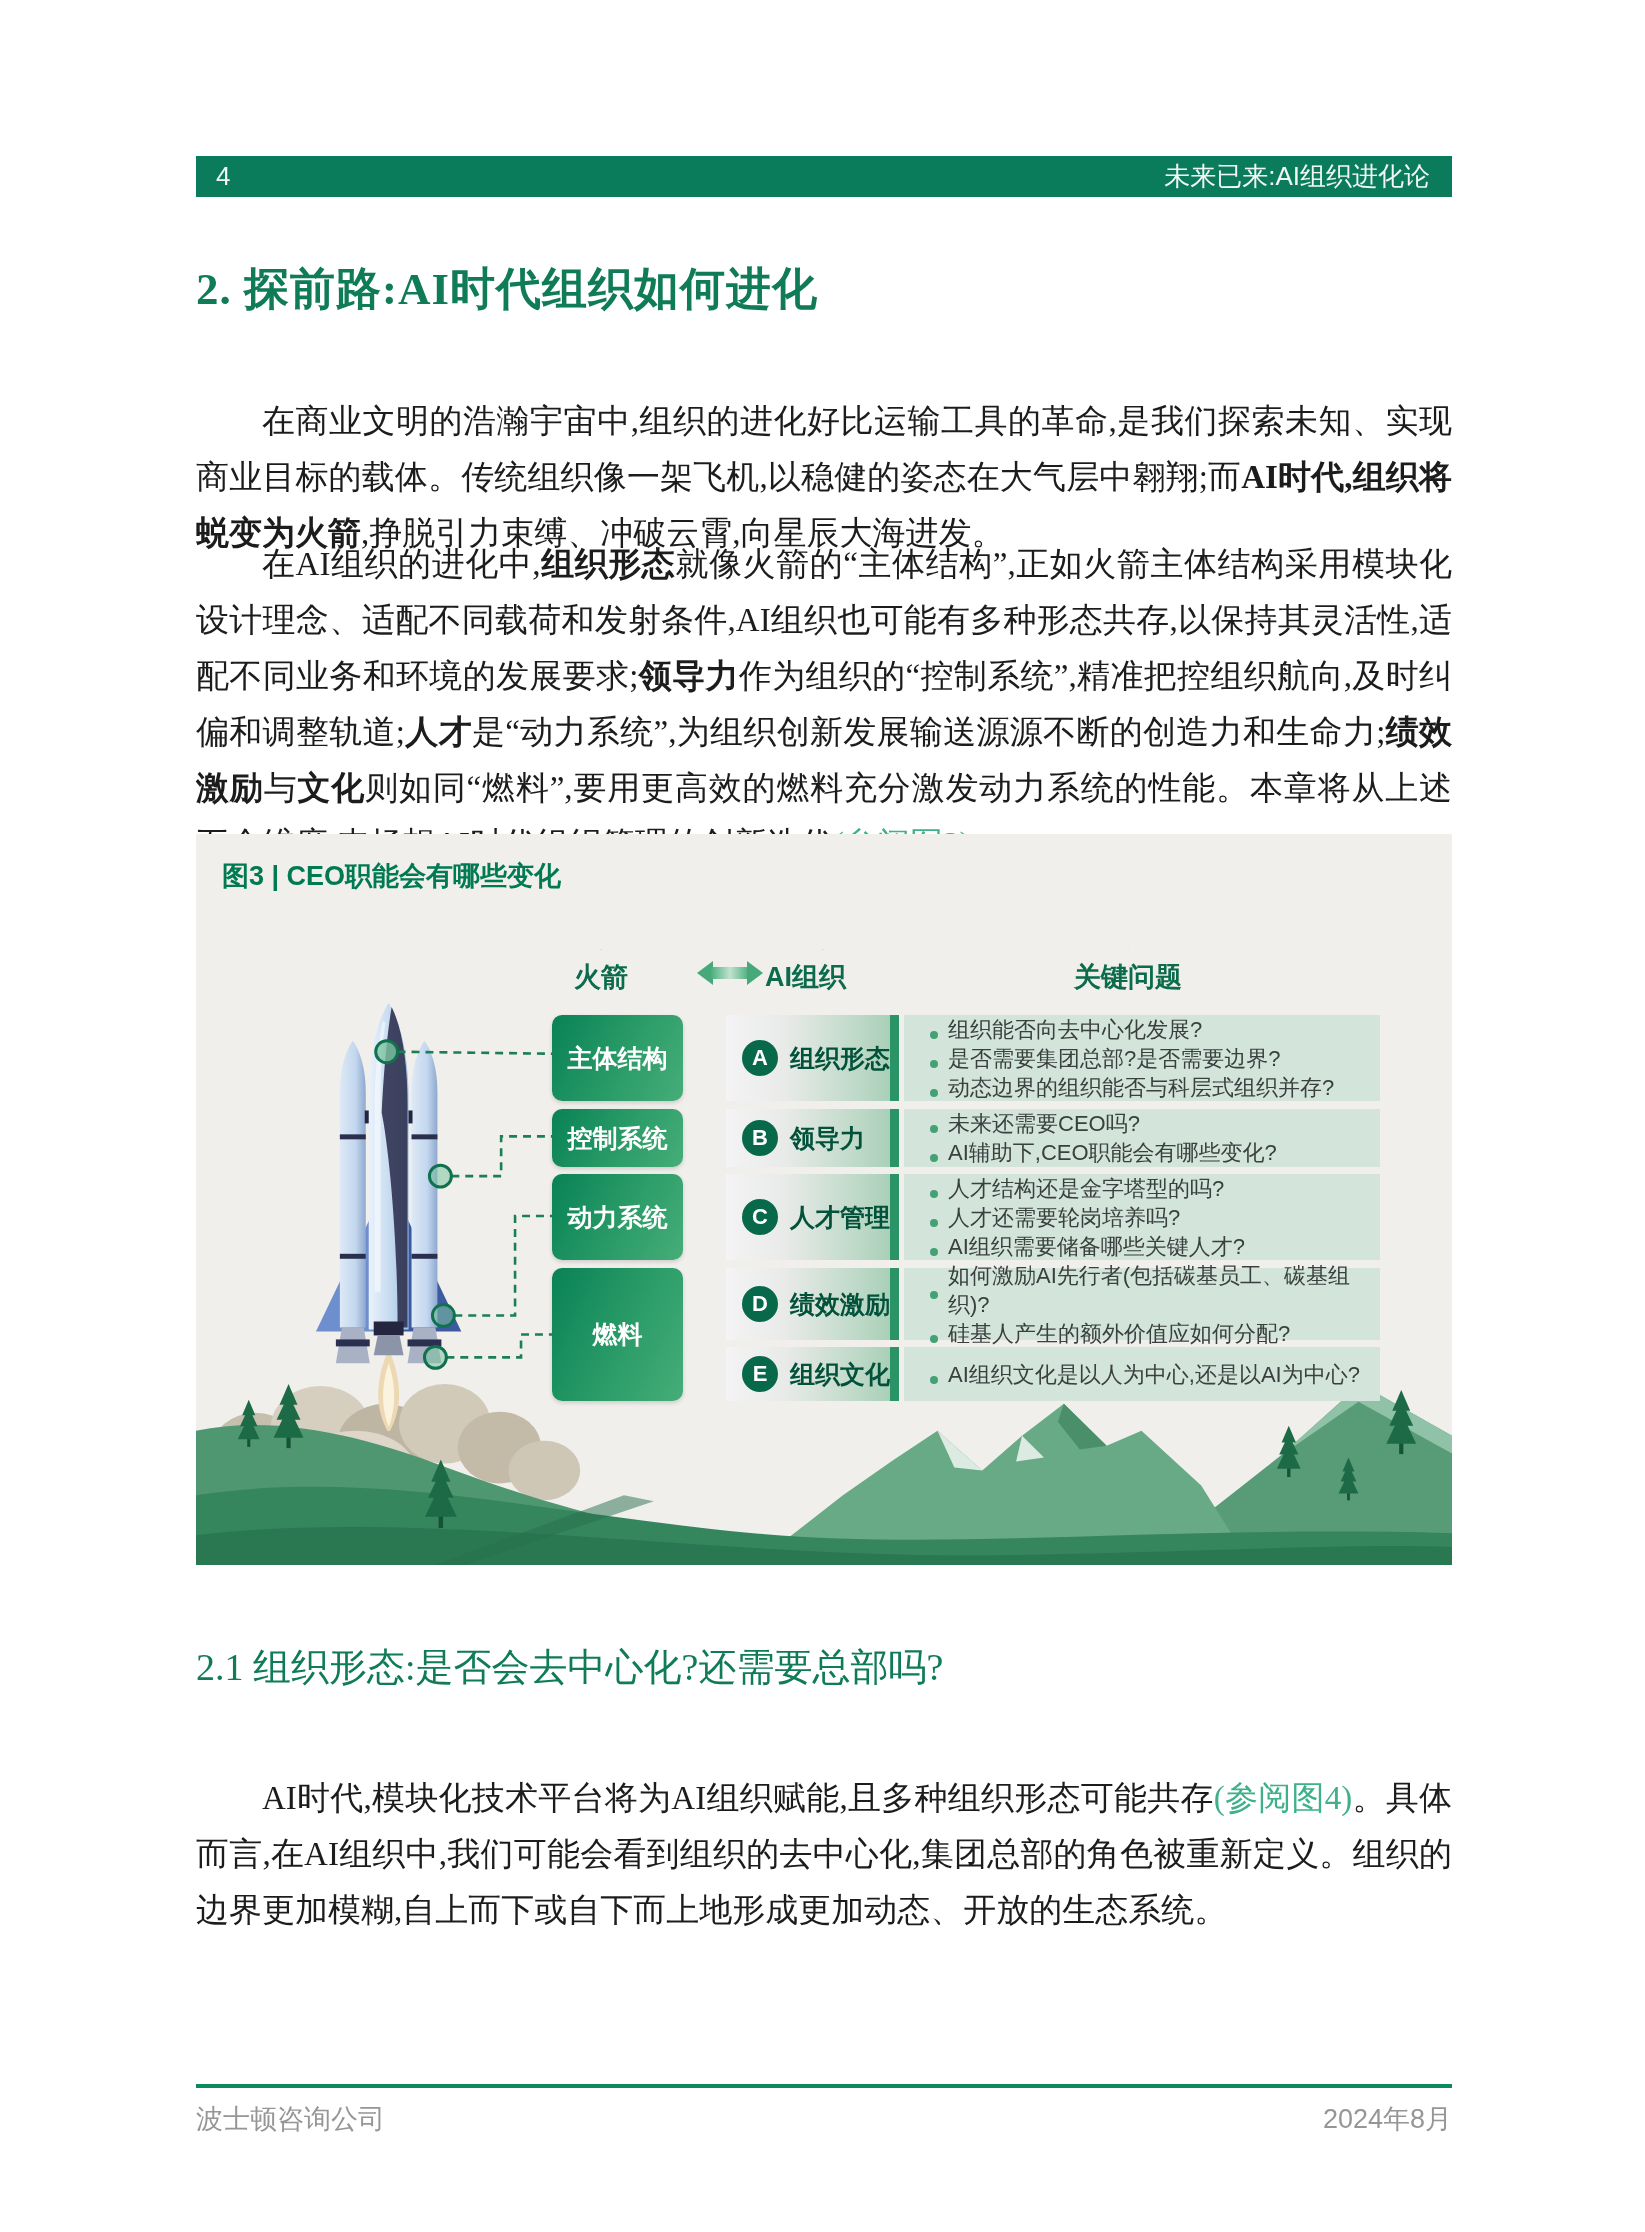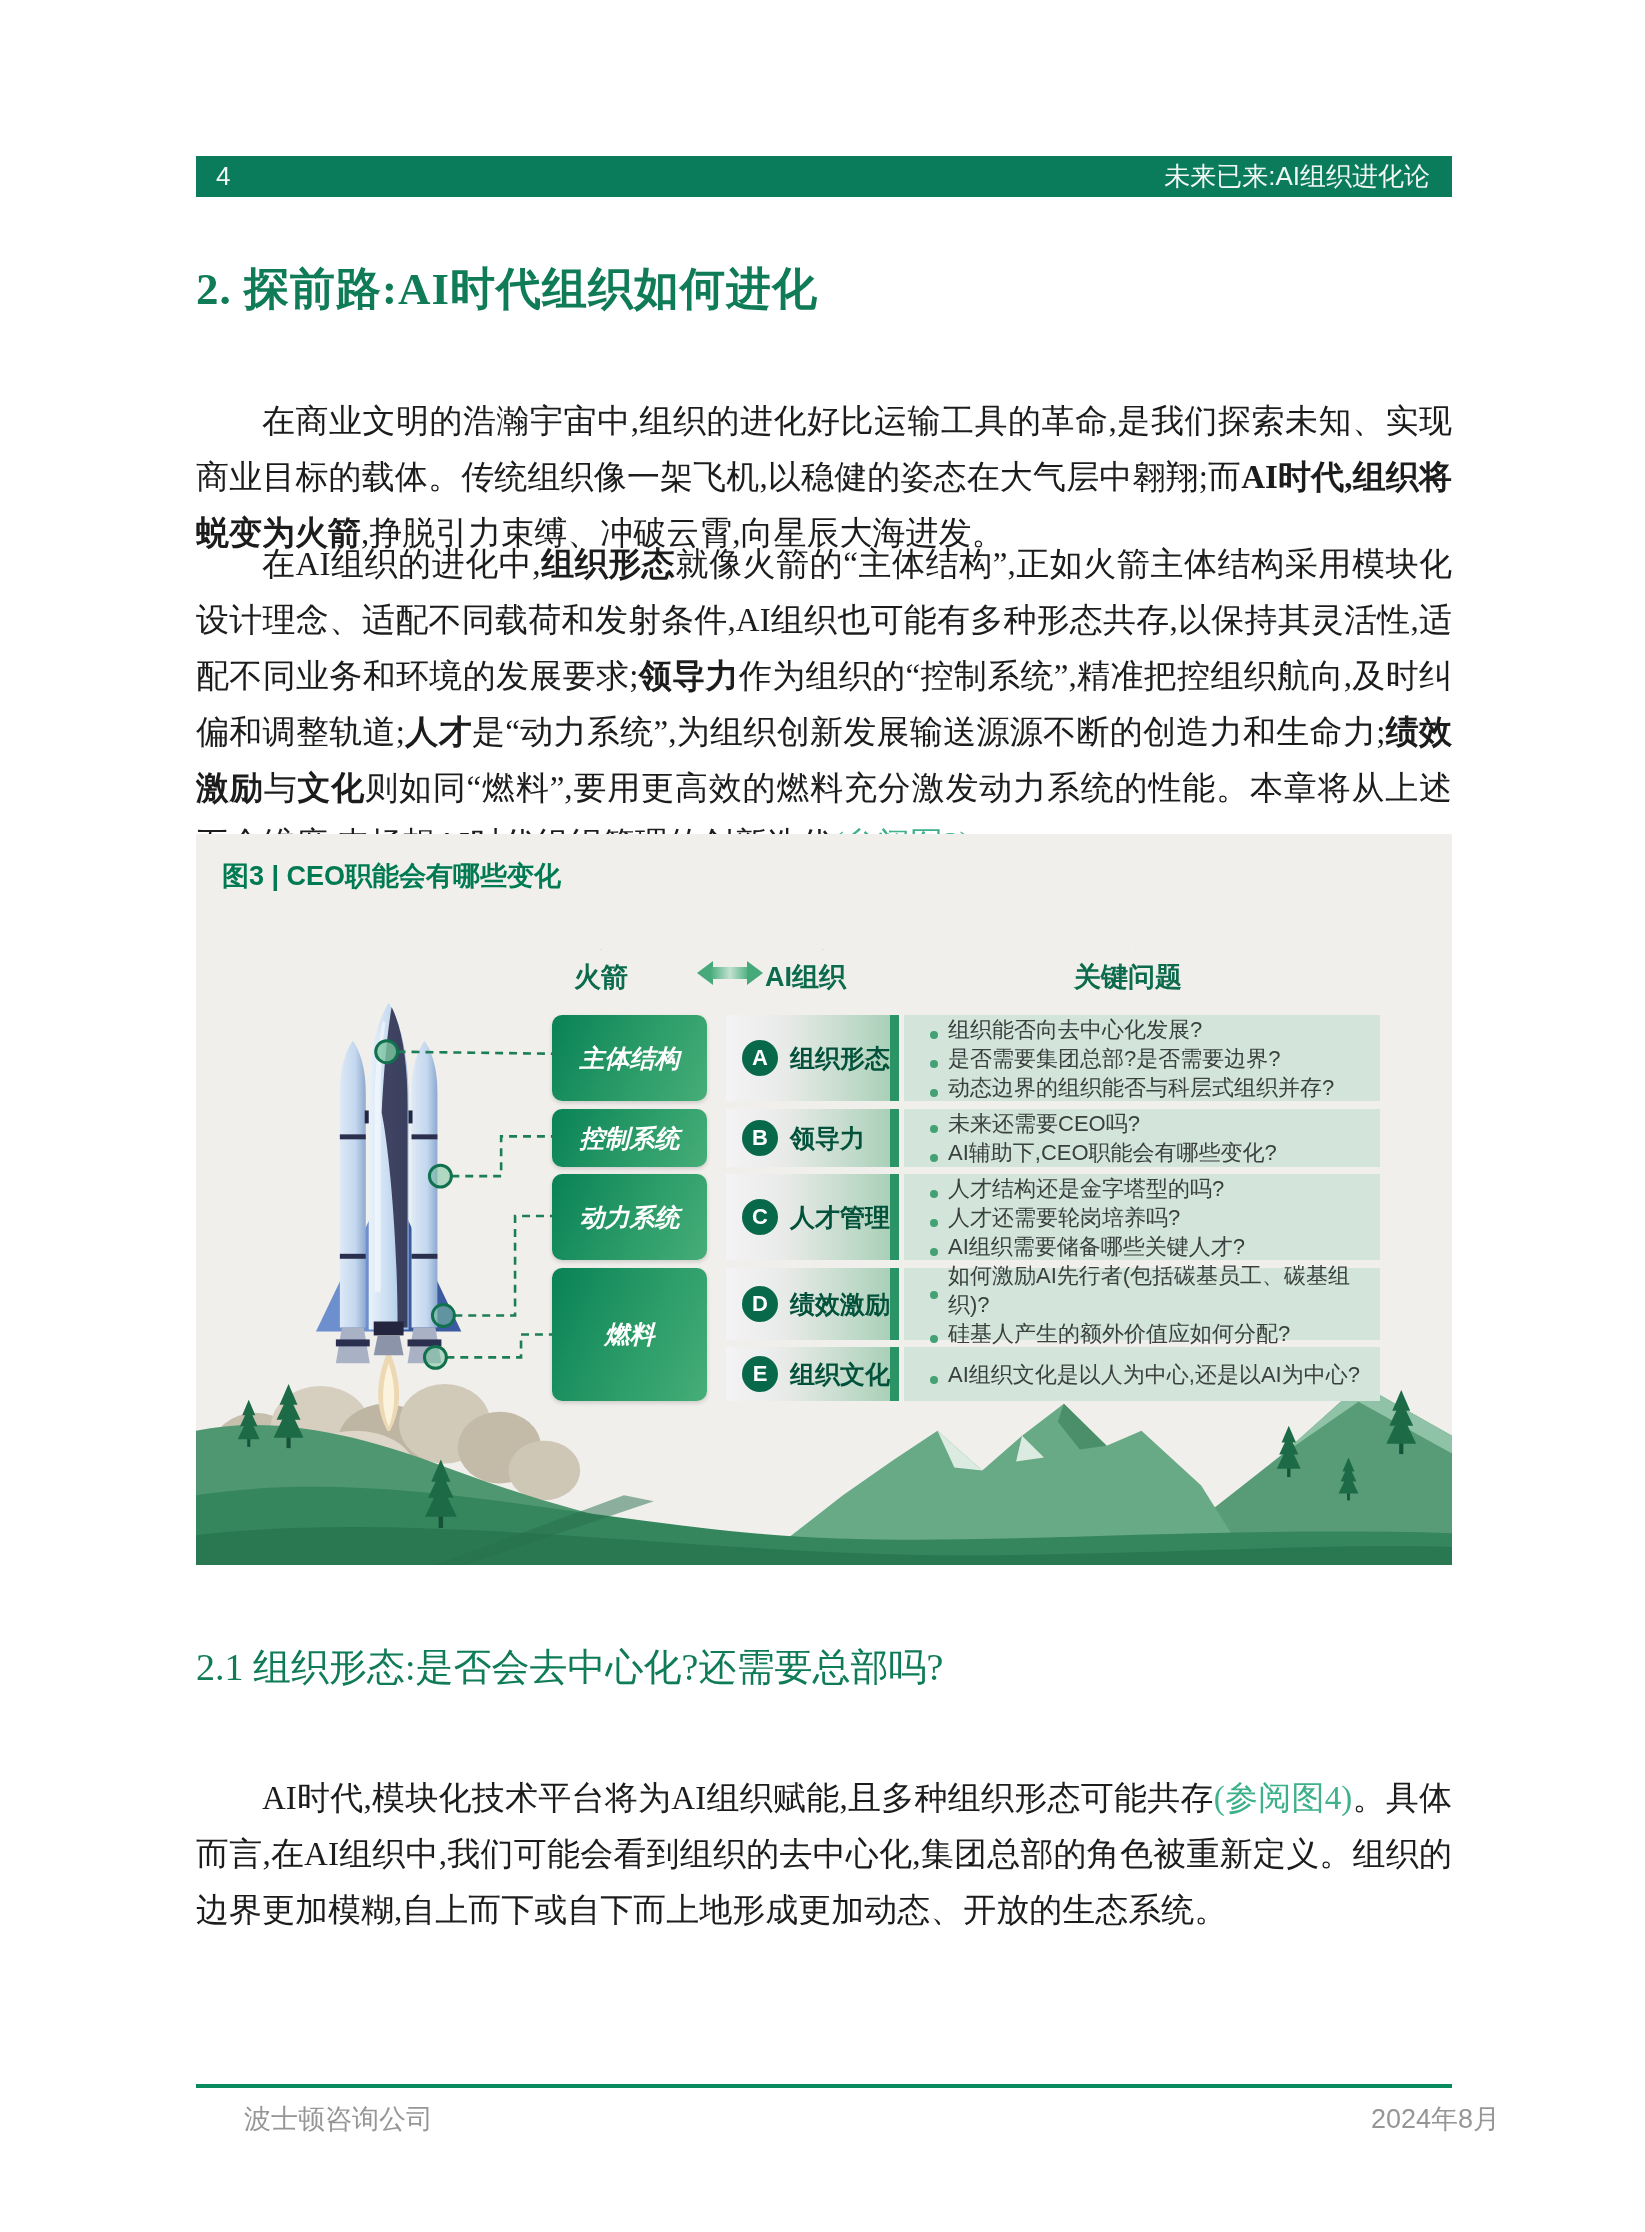--- a/index.html
+++ b/index.html
@@ -27,25 +27,25 @@
   .fig-title{position:absolute;left:26px;top:24px;font-size:27px;font-weight:bold;color:#007a52;
              font-family:"Liberation Sans","DejaVu Sans",sans-serif;z-index:4;}
   .fig-legend{position:absolute;left:0;top:115px;width:100%;height:46px;z-index:4;}
   .lg{position:absolute;top:0;height:46px;display:flex;align-items:center;gap:9px;
       font-family:"Liberation Sans","DejaVu Sans",sans-serif;font-size:27px;font-weight:bold;color:#0b6b4c;flex-direction:column;}
   .lg-rocket{left:378px;} .lg-org{left:569px;align-items:flex-end;} .lg-q{left:878px;}
   .lg-arrow{position:absolute;left:501px;top:9px;}
 
   
   .col-part,.col-mid,.col-right{position:absolute;box-sizing:border-box;z-index:2;}
-  .col-part{left:356px;width:155px;border-radius:10px;
+  .col-part{left:356px;width:131px;border-radius:10px;
     background:linear-gradient(115deg,#098256 0%,#2b9c68 55%,#46ad78 100%);
     color:#ffffff;display:flex;align-items:center;justify-content:center;
     font-family:"Liberation Sans","DejaVu Sans",sans-serif;font-size:25px;font-weight:bold;
-    box-shadow:0 2px 4px rgba(0,0,0,0.15);font-style:italic;}
+    box-shadow:0 2px 4px rgba(0,0,0,0.15);}
   .col-mid{left:530px;width:173px;
     background:linear-gradient(90deg,#f4f3f5 0%,#e8eae8 35%,#bcd8c6 78%,#a3cdb3 100%);
     display:flex;align-items:center;gap:12px;padding-left:16px;}
   .col-mid::after{content:'';position:absolute;right:0;top:0;width:9px;height:100%;background:#2a9466;}
   .badge{width:36px;height:36px;border-radius:50%;background:#07684a;color:#fff;flex:0 0 36px;
     font-family:"Liberation Sans","DejaVu Sans",sans-serif;font-size:22px;font-weight:bold;
     display:flex;align-items:center;justify-content:center;}
   .mid-label{font-family:"Liberation Sans","DejaVu Sans",sans-serif;font-size:25px;font-weight:bold;color:#02513a;}
   .col-right{left:708px;width:476px;background:#d3e5da;display:flex;flex-direction:column;
     justify-content:center;padding-left:26px;padding-right:10px;}
@@ -55,21 +55,21 @@
 
   .ra{top:181px;height:86px;} .rb{top:275px;height:58px;} .rc{top:340px;height:86px;}
   .rd{top:434px;height:72px;} .re{top:513px;height:54px;} .rf{top:434px;height:133px;}
 
   .rocket-wrap{position:absolute;left:90px;top:159px;width:267px;height:438px;z-index:3;}
   .landscape{position:absolute;left:0;bottom:0;width:1256px;height:189px;z-index:1;}
 
   
   .footer-line{position:absolute;left:196px;top:2084px;width:1256px;height:4px;background:#0a8a5f;}
   .footer-text{position:absolute;left:196px;top:2101px;width:1256px;display:flex;justify-content:space-between;
-    font-family:"Liberation Sans","DejaVu Sans",sans-serif;font-size:27px;color:#969696;margin-left:48px;}
+    font-family:"Liberation Sans","DejaVu Sans",sans-serif;font-size:27px;color:#969696;}
 </style>
 </head>
 <body>
 
 <div id="page">
 
   <div class="header-bar">
     <span>4</span>
     <span>未来已来:AI组织进化论</span>
   </div>

